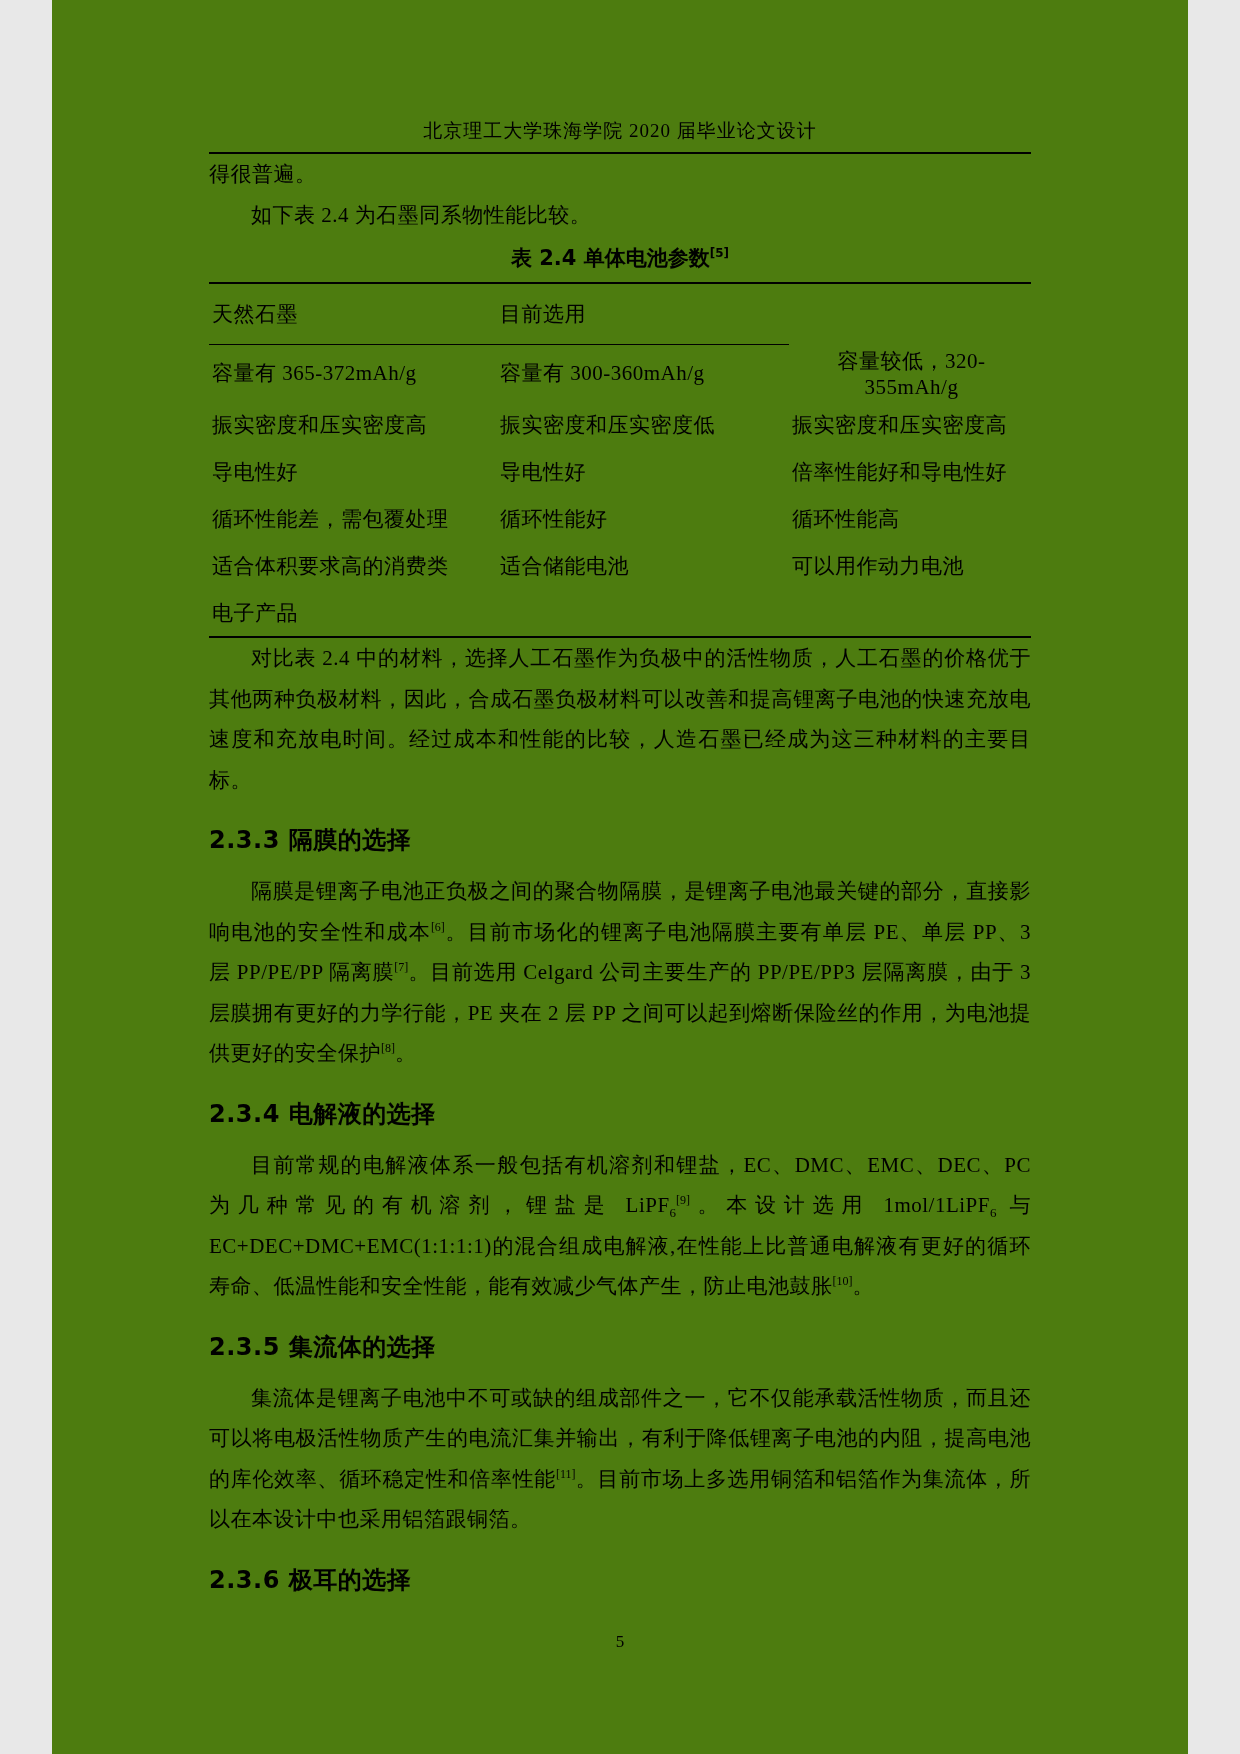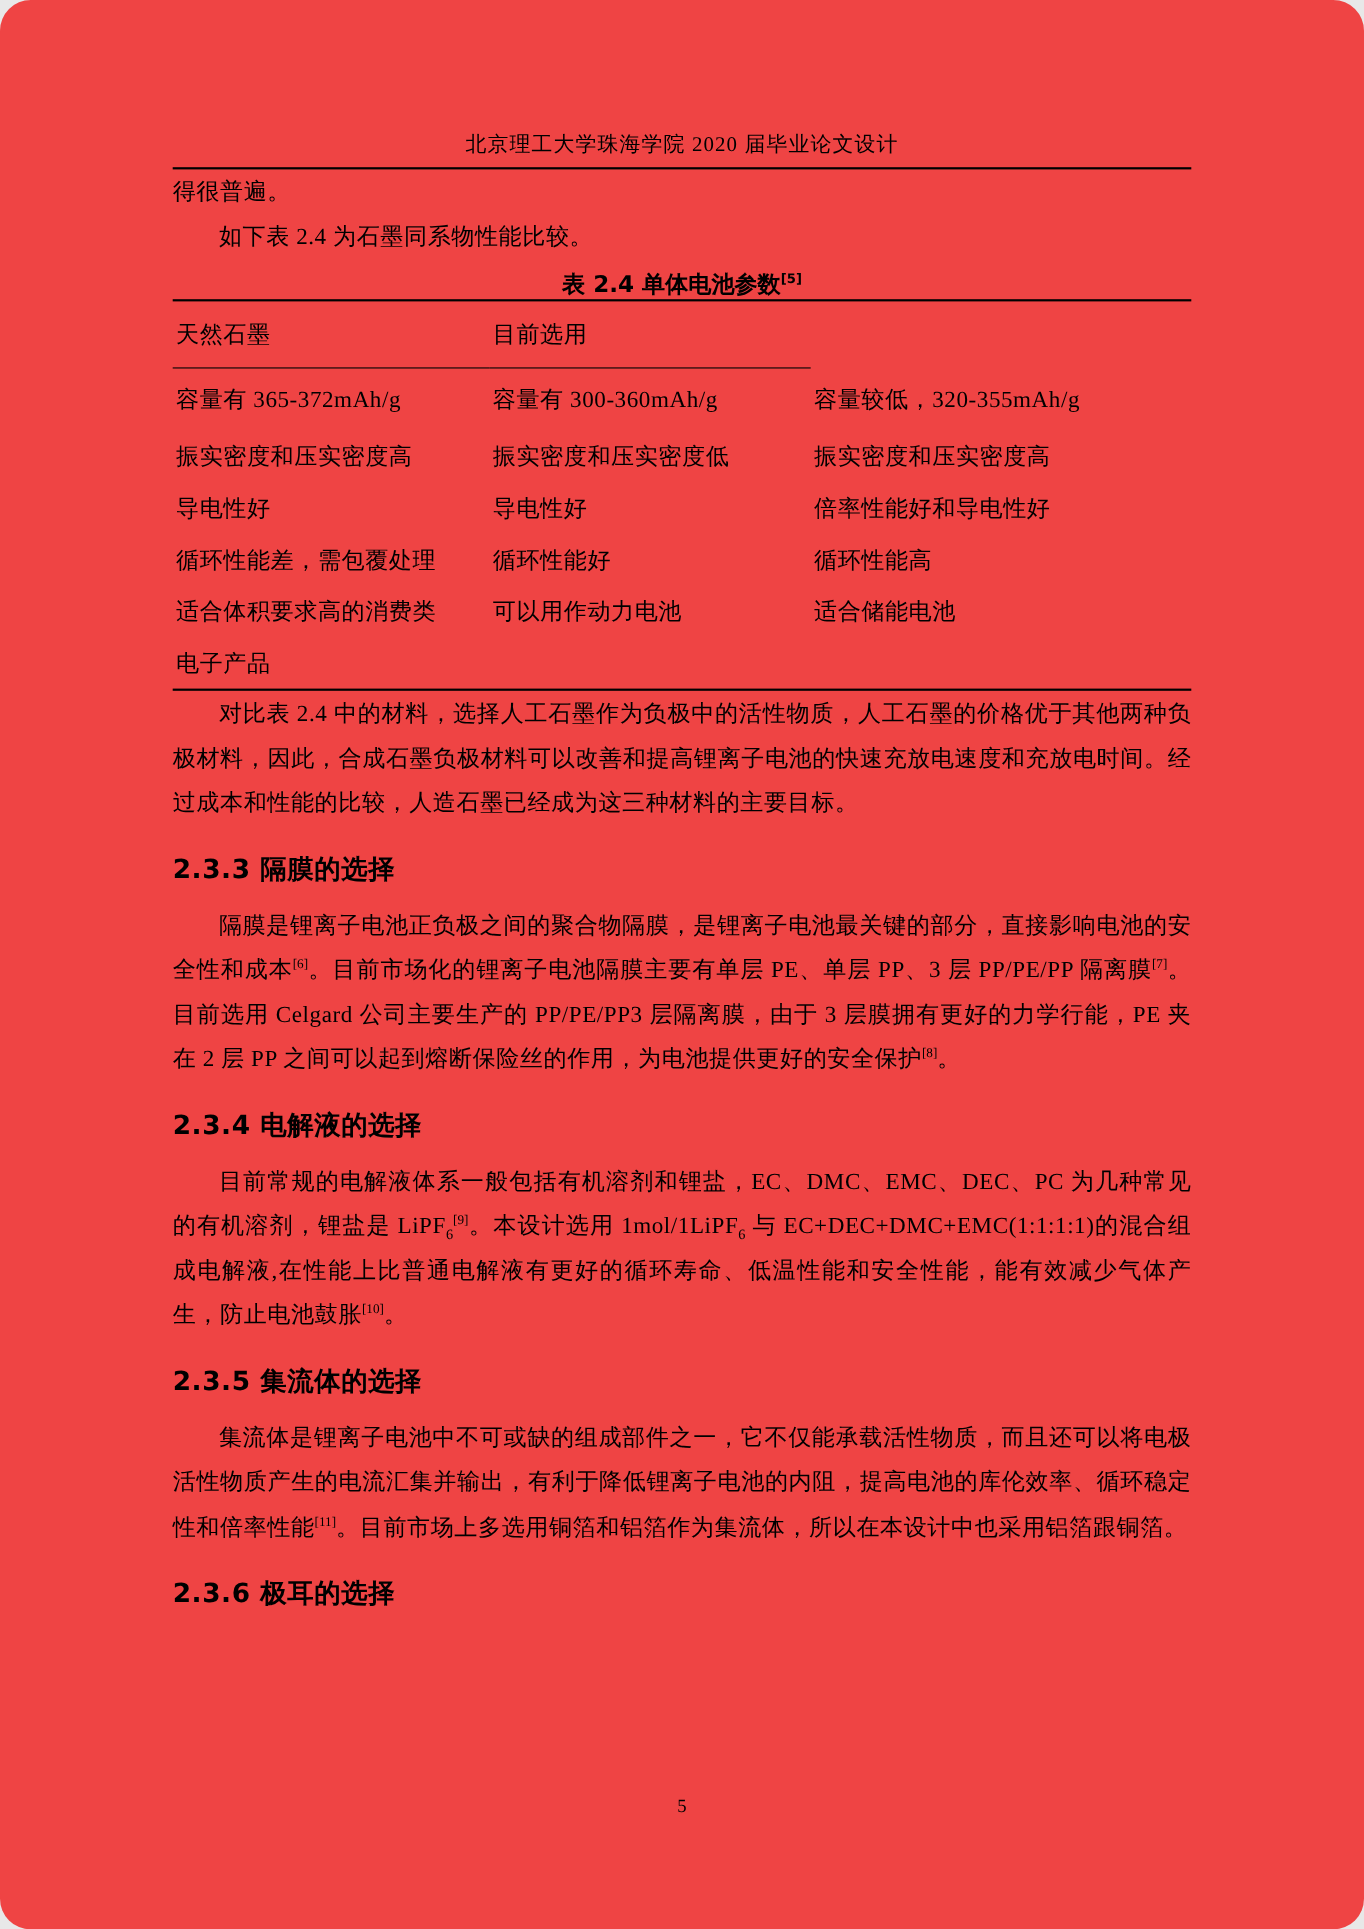--- a/index.html
+++ b/index.html
@@ -1,26 +1,25 @@
 <!DOCTYPE html>
 <html><head>
 <meta charset="utf-8">
 <style>
   * { margin: 0; padding: 0; box-sizing: border-box; }
   html, body { background: #e8e8e8; }
   .page {
     position: relative;
-    width: 1240px;
+    width: 1136px;
     height: 1754px;
     margin: 0 auto;
-    background: #ef4444;
+    background: #4d7c0f;
     color: #000000;
     font-family: "Liberation Serif", "DejaVu Serif", serif;
     overflow: hidden;
-    border-radius: 28px;
   }
   .header {
     margin: 0 157px;
     padding-top: 118px;
   }
   .header-title {
     text-align: center;
     font-size: 19px;
     letter-spacing: 1px;
     padding-bottom: 8px;
@@ -39,21 +38,21 @@
     letter-spacing: 0.5px;
   }
   .indent { text-indent: 2em; }
   .first-para { }
   .tbl-caption {
     text-align: center;
     font-family: "DejaVu Sans", "Liberation Sans", sans-serif;
     font-weight: bold;
     font-size: 21px;
     margin-top: 9px;
-    margin-bottom: 0;
+    margin-bottom: 10px;
   }
   .tbl {
     border-top: 2.5px solid #000;
     border-bottom: 2px solid #000;
   }
   .row {
     display: grid;
     grid-template-columns: 288px 292px auto;
   }
   .tbl-head .cell {
@@ -136,22 +135,22 @@
           <div class="cell">导电性好</div>
           <div class="cell">倍率性能好和导电性好</div>
         </div>
         <div class="row">
           <div class="cell">循环性能差，需包覆处理</div>
           <div class="cell">循环性能好</div>
           <div class="cell">循环性能高</div>
         </div>
         <div class="row">
           <div class="cell">适合体积要求高的消费类</div>
+          <div class="cell">适合储能电池</div>
           <div class="cell">可以用作动力电池</div>
-          <div class="cell">适合储能电池</div>
         </div>
         <div class="row">
           <div class="cell">电子产品</div>
           <div class="cell"></div>
           <div class="cell"></div>
         </div>
       </div>
     </div>
 
     <p class="indent" style="">对比表 2.4 中的材料，选择人工石墨作为负极中的活性物质，人工石墨的价格优于其他两种负极材料，因此，合成石墨负极材料可以改善和提高锂离子电池的快速充放电速度和充放电时间。经过成本和性能的比较，人造石墨已经成为这三种材料的主要目标。</p>

